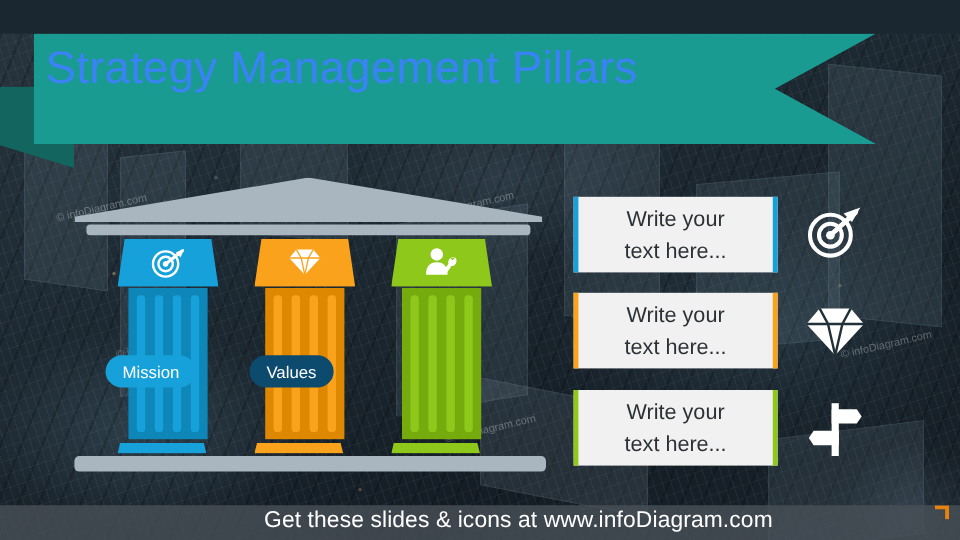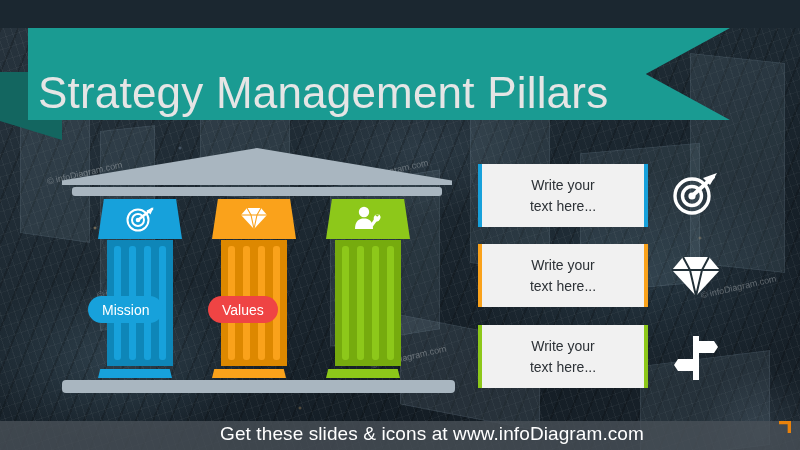--- a/index.html
+++ b/index.html
@@ -52,22 +52,22 @@
     background:#136660;
     clip-path:polygon(0 0,100% 0,100% 100%,0 72%);
   }
   .ribbon {
     position:absolute; left:28px; top:28px; width:702px; height:92px;
     background:#1a9b92;
     clip-path:polygon(0 0, 100% 0, 88% 50%, 100% 100%, 0 100%);
   }
   .ribbon-title {
     position:absolute; left:38px; top:36px;
-    font-size:44px; color:#e5e5e5; font-weight:400;
-    letter-spacing:.2px; white-space:nowrap;margin-top:32px;
+    font-size:38px; color:#3b82f6; font-weight:400;
+    letter-spacing:.2px; white-space:nowrap;
   }
   .subtitle {
     position:absolute; right:66px; top:108px;
     font-size:17px; color:#e9eef0; font-weight:400;
     letter-spacing:.1px; white-space:nowrap;
     text-shadow:0 1px 3px rgba(0,0,0,.6);
   }
 
   
   .pediment {
@@ -114,21 +114,21 @@
     position:absolute; top:296px; height:27px; border-radius:14px;
     display:flex; align-items:center; justify-content:flex-start;
     color:#ffffff; font-size:14px; white-space:nowrap; padding:0 14px;
   }
 
   
   .tbox {
     position:absolute; left:478px; width:170px; height:63px;
     background:#f1f1f1;
     display:flex; align-items:center; justify-content:center;
-    text-align:center; font-size:14px; color:#2c3136; line-height:1.5;
+    text-align:center; font-size:18px; color:#2c3136; line-height:1.5;
   }
   .tbox::before, .tbox::after {
     content:""; position:absolute; top:0; width:4px; height:100%;
   }
   .tbox::before { left:0; }
   .tbox::after  { right:0; }
 
   .rt-icon { position:absolute; left:664px; width:64px; text-align:center; line-height:0; }
 
   
@@ -229,21 +229,21 @@
     <div class="shaft" data-name="pillar-shaft" style="background:#dd8800;">
       <div class="flutes">
         <div class="flute" style="left:7px;  background:#faa21b;"></div>
         <div class="flute" style="left:22px; background:#faa21b;"></div>
         <div class="flute" style="left:37px; background:#faa21b;"></div>
         <div class="flute" style="left:52px; background:#faa21b;"></div>
       </div>
     </div>
   </div>
   <div class="plinth" data-name="pillar-plinth" style="left:212px; background:#faa21b;"></div>
-  <div class="pill" data-name="pillar-label-values" style="left:208px; background:#ef4444;">
+  <div class="pill" data-name="pillar-label-values" style="left:208px; background:#0c4a6e;">
     <span data-name="pillar-label-text">Values</span>
   </div>
 
   <div class="pillar" data-name="pillar-capabilities" style="left:326px;">
     <div class="capital" data-name="pillar-capital" style="background:#8dc81a;"></div>
     <div class="cap-icon" data-name="person-wrench-icon">
       <svg width="30" height="26" viewBox="0 0 30 26">
         <circle cx="11" cy="7" r="5.2" fill="#fff"></circle>
         <path d="M2 24 C2 16 6 13.5 11 13.5 C16 13.5 20 16 20 24 Z" fill="#fff"></path>
         <path d="M26.5 9.5 a4.4 4.4 0 0 0-5.8 5.3 l-3.6 5.1 2.6 1.9 3.6-5.1 a4.4 4.4 0 0 0 3.2-7.2 l-2.3 2.3-2.1-2.1z" fill="#fff"></path>

